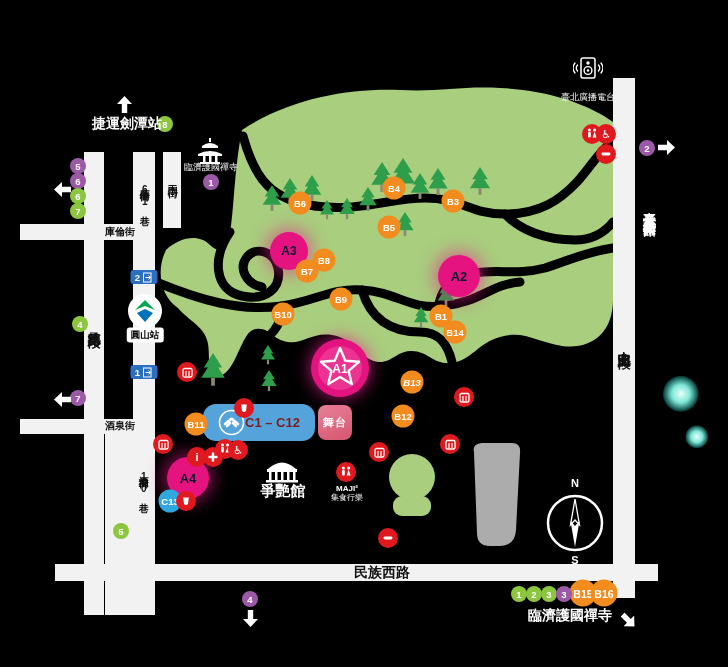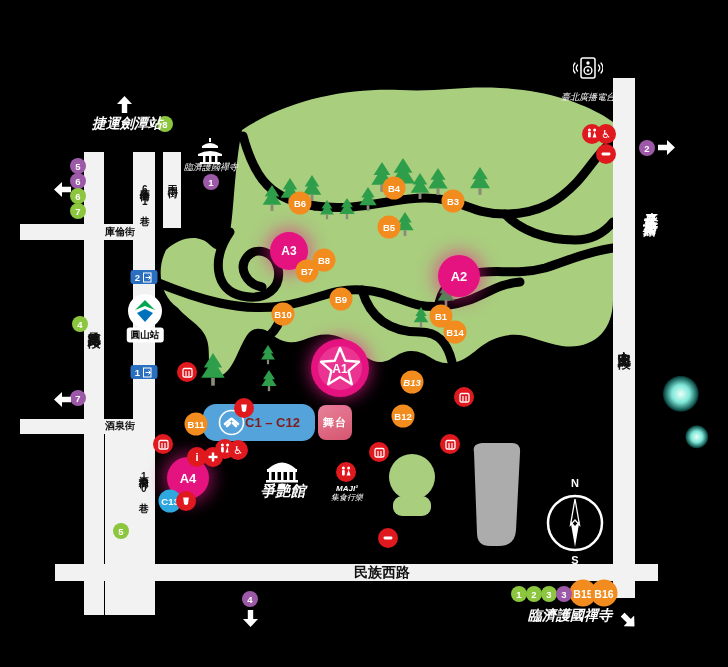--- a/index.html
+++ b/index.html
@@ -7,24 +7,24 @@
          font-family:"Liberation Sans","DejaVu Sans",sans-serif;}
   #stage *{box-sizing:border-box;}
   .abs{position:absolute;}
   svg{display:block;}
   
   .road{position:absolute;background:#F2F2F2;}
   .street-label{position:absolute;color:#111;font-weight:bold;white-space:nowrap;
                 transform:translate(-50%,-50%);text-align:center;line-height:1.05;}
   .street-label.vert{writing-mode:vertical-rl;text-orientation:upright;letter-spacing:1px;}
   
-  .lbl{position:absolute;color:#fff;white-space:nowrap;transform:translate(-50%,-50%);text-align:right;font-style:italic;}
+  .lbl{position:absolute;color:#fff;white-space:nowrap;transform:translate(-50%,-50%);text-align:right;}
   .lbl.vert{writing-mode:vertical-rl;text-orientation:upright;letter-spacing:2px;}
   
-  .marker-a{position:absolute;border-radius:50%;background:#E5137F;color:#ffffff;font-weight:bold;
+  .marker-a{position:absolute;border-radius:50%;background:#E5137F;color:#0f172a;font-weight:bold;
             display:flex;align-items:center;justify-content:center;transform:translate(-50%,-50%);
             box-shadow:0 0 16px 5px rgba(233,30,140,.5);}
   .marker-b{position:absolute;width:23px;height:23px;border-radius:50%;background:#F28C1E;color:#fff;
             font-weight:bold;font-size:9.5px;display:flex;align-items:center;justify-content:center;
             transform:translate(-50%,-50%);}
   .marker-b.big{width:27px;height:27px;font-size:10.5px;}
   .marker-c{position:absolute;width:23px;height:23px;border-radius:50%;background:#2FA8DF;color:#fff;
             font-weight:bold;font-size:9.5px;display:flex;align-items:center;justify-content:center;
             transform:translate(-50%,-50%);}
   .badge{position:absolute;width:16px;height:16px;border-radius:50%;color:#fff;font-weight:bold;

